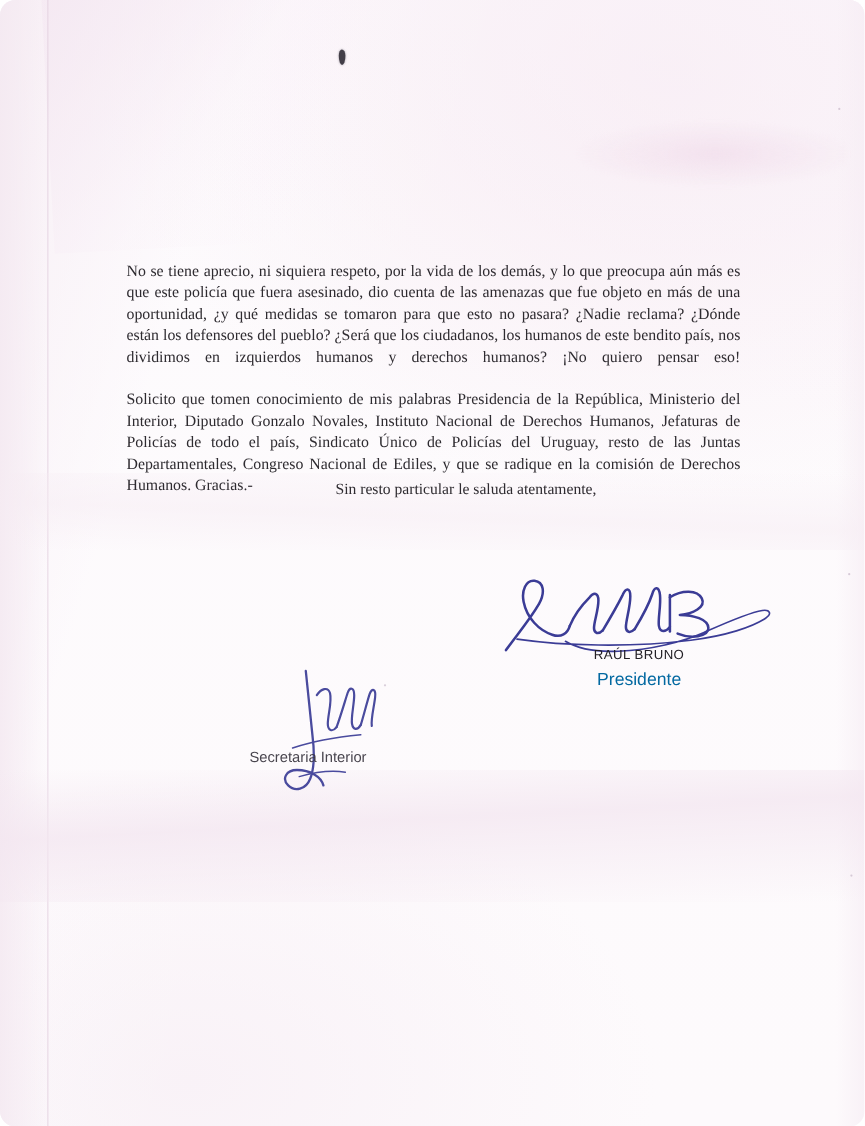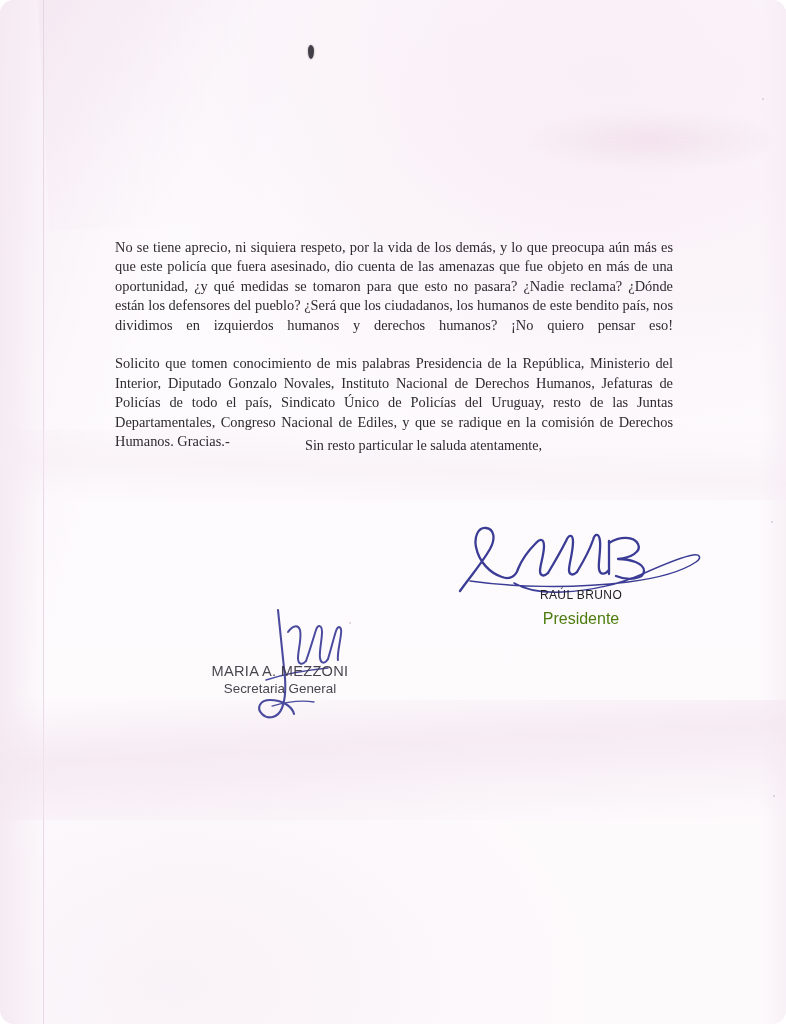--- a/index.html
+++ b/index.html
@@ -154,21 +154,21 @@
   }
   .title-pres {
     position: absolute;
     left: 481px;
     top: 610px;
     width: 200px;
     text-align: center;
     font-family: "Liberation Sans", sans-serif;
     font-size: 16px;
     font-weight: 400;
-    color: #4d7c0f;
+    color: #0369a1;
     white-space: nowrap;
   }
   .name-sec {
     position: absolute;
     left: 170px;
     top: 663px;
     width: 220px;
     text-align: center;
     font-family: "Liberation Sans", sans-serif;
     font-size: 14.6px;
@@ -238,16 +238,15 @@
     <g fill="none" stroke="#4a4b9e" stroke-linecap="round" stroke-linejoin="round">
       <path d="M42 4 C 44 22, 46 44, 48 62 C 50 78, 50 92, 46 102 C 42 112, 32 114, 26 108 C 20 102, 24 94, 34 94 C 46 94, 56 100, 58 108" stroke-width="2.1"></path>
       <path d="M52 26 C 56 20, 62 18, 64 24 C 66 32, 62 44, 62 52 C 62 58, 66 60, 70 55" stroke-width="2"></path>
       <path d="M70 55 C 74 44, 78 30, 80 24 C 82 18, 86 19, 86 26 C 86 34, 83 46, 84 52 C 85 58, 89 58, 92 53" stroke-width="2"></path>
       <path d="M92 53 C 95 43, 98 31, 100 25 C 102 19, 106 20, 105 28 C 104 37, 101 48, 102 54" stroke-width="2"></path>
       <path d="M30 74 C 48 68, 72 64, 92 62" stroke-width="1.4"></path>
       <path d="M36 100 C 50 96, 66 94, 78 96" stroke-width="1.3"></path>
     </g>
   </svg>
 
-  <div class="name-sec">MARIA A. MEZZONI</div>
-  <div class="title-sec">Secretaria General</div>
+  <div class="title-sec">Secretaria Interior</div>
 
 </div>
 
 </body></html>

